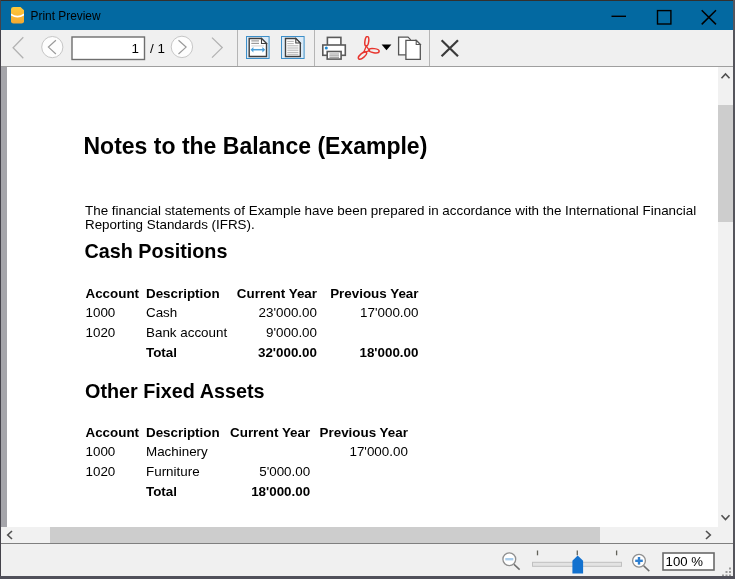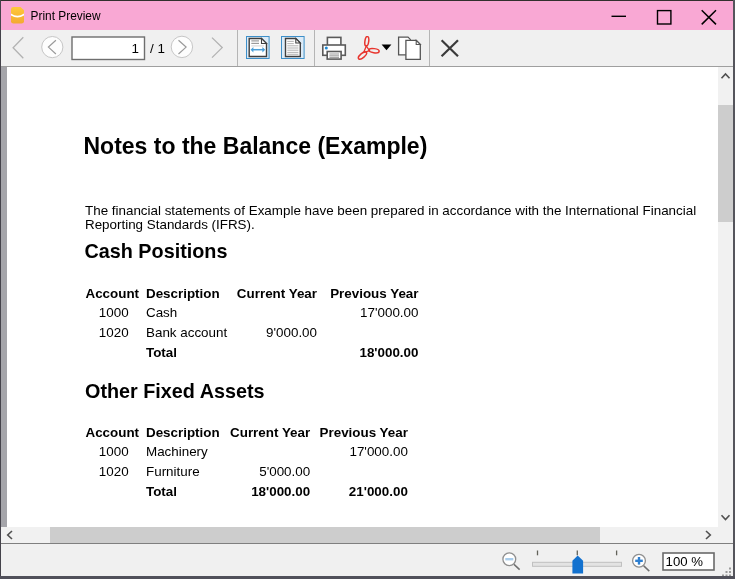--- a/index.html
+++ b/index.html
@@ -5,21 +5,21 @@
   html,body{margin:0;padding:0;}
   body{width:735px;height:579px;overflow:hidden;font-family:"Liberation Sans",sans-serif;}
   #win{position:relative;width:735px;height:579px;background:#f0f0f0;overflow:hidden;}
   .abs{position:absolute;}
   
   #b-top{left:0;top:0;width:735px;height:1px;background:#33302e;}
   #b-left{left:0;top:0;width:1px;height:579px;background:#44424a;}
   #b-right{left:733px;top:0;width:2px;height:579px;background:#55555c;}
   #b-bottom{left:0;top:576px;width:735px;height:3px;background:#50505a;}
   
-  #title{left:1px;top:1px;width:732px;height:29px;background:#f9a8d4;}
+  #title{left:1px;top:1px;width:732px;height:29px;background:#0369a1;}
   #title .txt{position:absolute;left:29.5px;top:0;height:29px;line-height:30px;font-size:11.9px;color:#000;}
   
   #toolbar{left:1px;top:30px;width:732px;height:36px;background:#f0f0f0;border-bottom:1px solid #9f9f9f;}
   .sep{position:absolute;top:0;width:1px;height:36px;background:#b5b5b5;}
   
   #content{left:1px;top:67px;width:716.5px;height:459.5px;background:#a5a5aa;}
   #page{position:absolute;left:5.5px;top:0;width:711px;height:459.5px;background:#ffffff;}
   
   #vsb{left:717.5px;top:67px;width:15.5px;height:459.5px;background:#f1f1f1;}
   #vthumb{left:0px;top:38px;width:15.5px;height:117px;background:#cdcdcd;}
@@ -27,21 +27,21 @@
   #hthumb{left:49px;top:0;width:550px;height:16px;background:#cdcdcd;}
   #corner{left:717.5px;top:526.5px;width:15.5px;height:16px;background:#f1f1f1;}
   #statline{left:1px;top:542.5px;width:732px;height:1.2px;background:#7f7f7f;}
   #status{left:1px;top:543.7px;width:732px;height:32.3px;background:#f0f0f0;border-radius:9px;}
   
   .doc{position:absolute;color:#000;}
   .b{font-weight:bold;}
   .trow{left:0;width:735px;height:20px;font-size:13.4px;line-height:20px;}
   .trow span{position:absolute;top:0;height:20px;white-space:nowrap;}
   .c1h{left:85.5px;}
-  .c1{left:85.5px;width:43.1px;text-align:right;}
+  .c1{left:85.5px;width:43.1px;}
   .c2{left:146px;}
   .cy1{left:215px;width:102px;text-align:right;}
   .py1{left:317px;width:101.5px;text-align:right;}
   .cy2{left:208px;width:102.2px;text-align:right;}
   .py2{left:306px;width:101.9px;text-align:right;}
 </style>
 </head>
 <body>
 <div id="win">
   <div class="abs" id="title">
@@ -159,29 +159,31 @@
 
     <div class="doc b trow" style="top:283.9px;">
         <span class="c1h">Account</span>
         <span class="c2">Description</span>
         <span class="cy1">Current Year</span>
         <span class="py1">Previous Year</span>
       </div>
     <div class="doc trow" style="top:303.1px;">
         <span class="c1">1000</span>
         <span class="c2">Cash</span>
+        <span class="cy1">23'000.00</span>
         <span class="py1">17'000.00</span>
       </div>
     <div class="doc trow" style="top:323.1px;">
         <span class="c1">1020</span>
         <span class="c2">Bank account</span>
         <span class="cy1">9'000.00</span>
       </div>
     <div class="doc b trow" style="top:343.1px;">
         <span class="c2">Total</span>
+        <span class="cy1">32'000.00</span>
         <span class="py1">18'000.00</span>
       </div>
 
     <div class="doc b" style="left:85px;top:381.9px;font-size:19.8px;line-height:19.8px;">Other Fixed Assets</div>
 
     <div class="doc b trow" style="top:422.5px;">
         <span class="c1h">Account</span>
         <span class="c2">Description</span>
         <span class="cy2">Current Year</span>
         <span class="py2">Previous Year</span>
@@ -192,21 +194,20 @@
         <span class="py2">17'000.00</span>
       </div>
     <div class="doc trow" style="top:461.7px;">
         <span class="c1">1020</span>
         <span class="c2">Furniture</span>
         <span class="cy2">5'000.00</span>
       </div>
     <div class="doc b trow" style="top:481.5px;">
         <span class="c2">Total</span>
         <span class="cy2">18'000.00</span>
-        <span class="py2">21'000.00</span>
       </div>
   </div>
 
   <div class="abs" id="vsb">
     <svg class="abs" style="left:0;top:0" width="15.5" height="459.5" viewBox="0 0 15.5 459.5">
       <polyline points="3.5,11.3 7.5,7 11.5,11.3" fill="none" stroke="#505050" stroke-width="1.6"></polyline>
       <polyline points="3.5,448.2 7.5,452.5 11.5,448.2" fill="none" stroke="#505050" stroke-width="1.6"></polyline>
     </svg>
     <div class="abs" id="vthumb"></div>
   </div>

